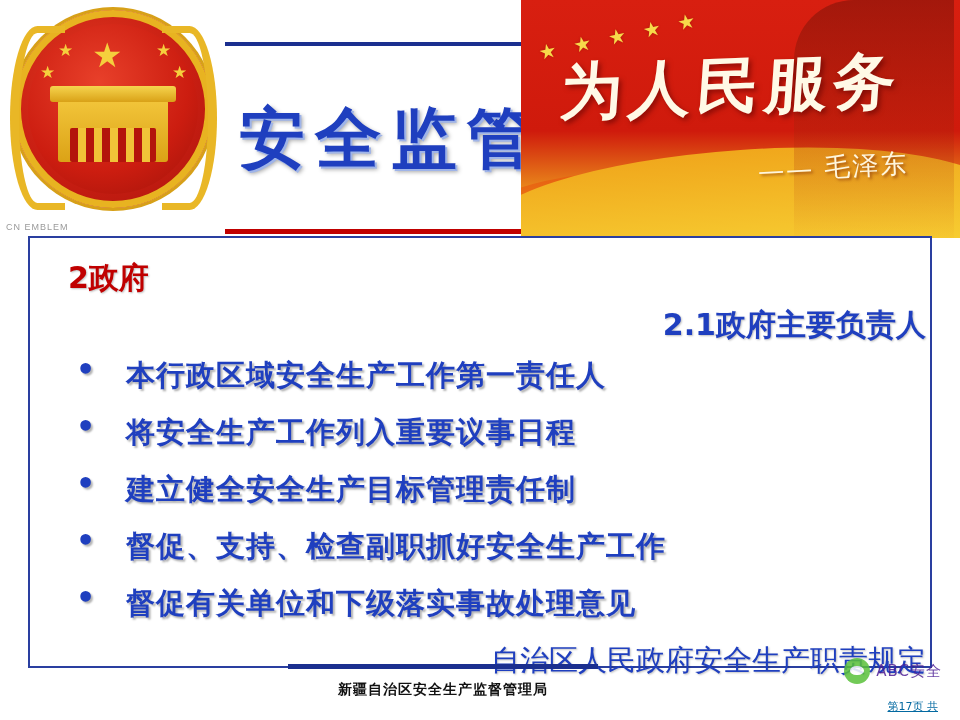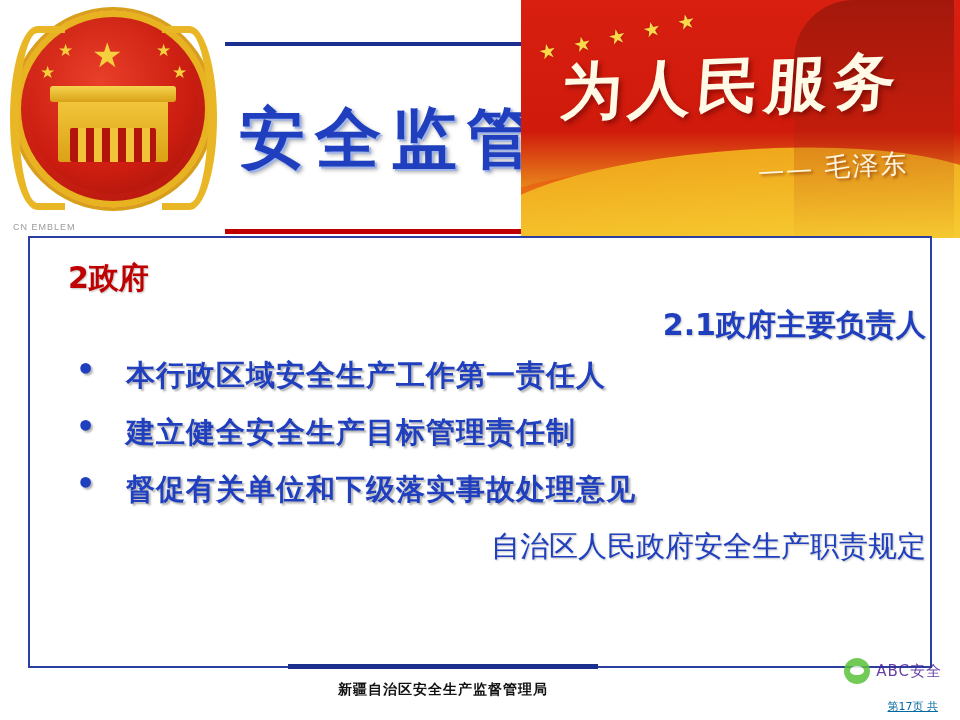--- a/index.html
+++ b/index.html
@@ -98,21 +98,21 @@
     width: 46px; height: 170px;
     border-radius: 60% 0 0 60%;
     border-left: 9px solid #e9b726;
     border-top: 7px solid #e9b726;
     border-bottom: 7px solid #e9b726;
   }
   .emblem .wheat-l { left: 4px; }
   .emblem .wheat-r { right: 4px; transform: scaleX(-1); }
   .emblem .watermark {
     position: absolute;
-    left: 7px; bottom: 2px;
+    left: 0; bottom: 2px;
     font-size: 9px;
     color: #9a9a9a;
     letter-spacing: 1px;
   }
 
   
   .title-box {
     position: absolute;
     left: 225px;
     top: 42px;
@@ -385,21 +385,23 @@
     </div>
   </div>
 
   <div class="body-frame"></div>
 
   <div class="content">
     <div class="h-red">2政府</div>
     <div class="h-blue">2.1政府主要负责人</div>
     <ul class="bullets">
       <li>本行政区域安全生产工作第一责任人</li>
+      <li>将安全生产工作列入重要议事日程</li>
       <li>建立健全安全生产目标管理责任制</li>
+      <li>督促、支持、检查副职抓好安全生产工作</li>
       <li>督促有关单位和下级落实事故处理意见</li>
     </ul>
     <div class="source-line">自治区人民政府安全生产职责规定</div>
   </div>
 
   <div class="footer-bar"></div>
   <div class="footer-text">新疆自治区安全生产监督管理局</div>
   <div class="page-badge">第17页 共</div>
 
   <div class="wechat">

